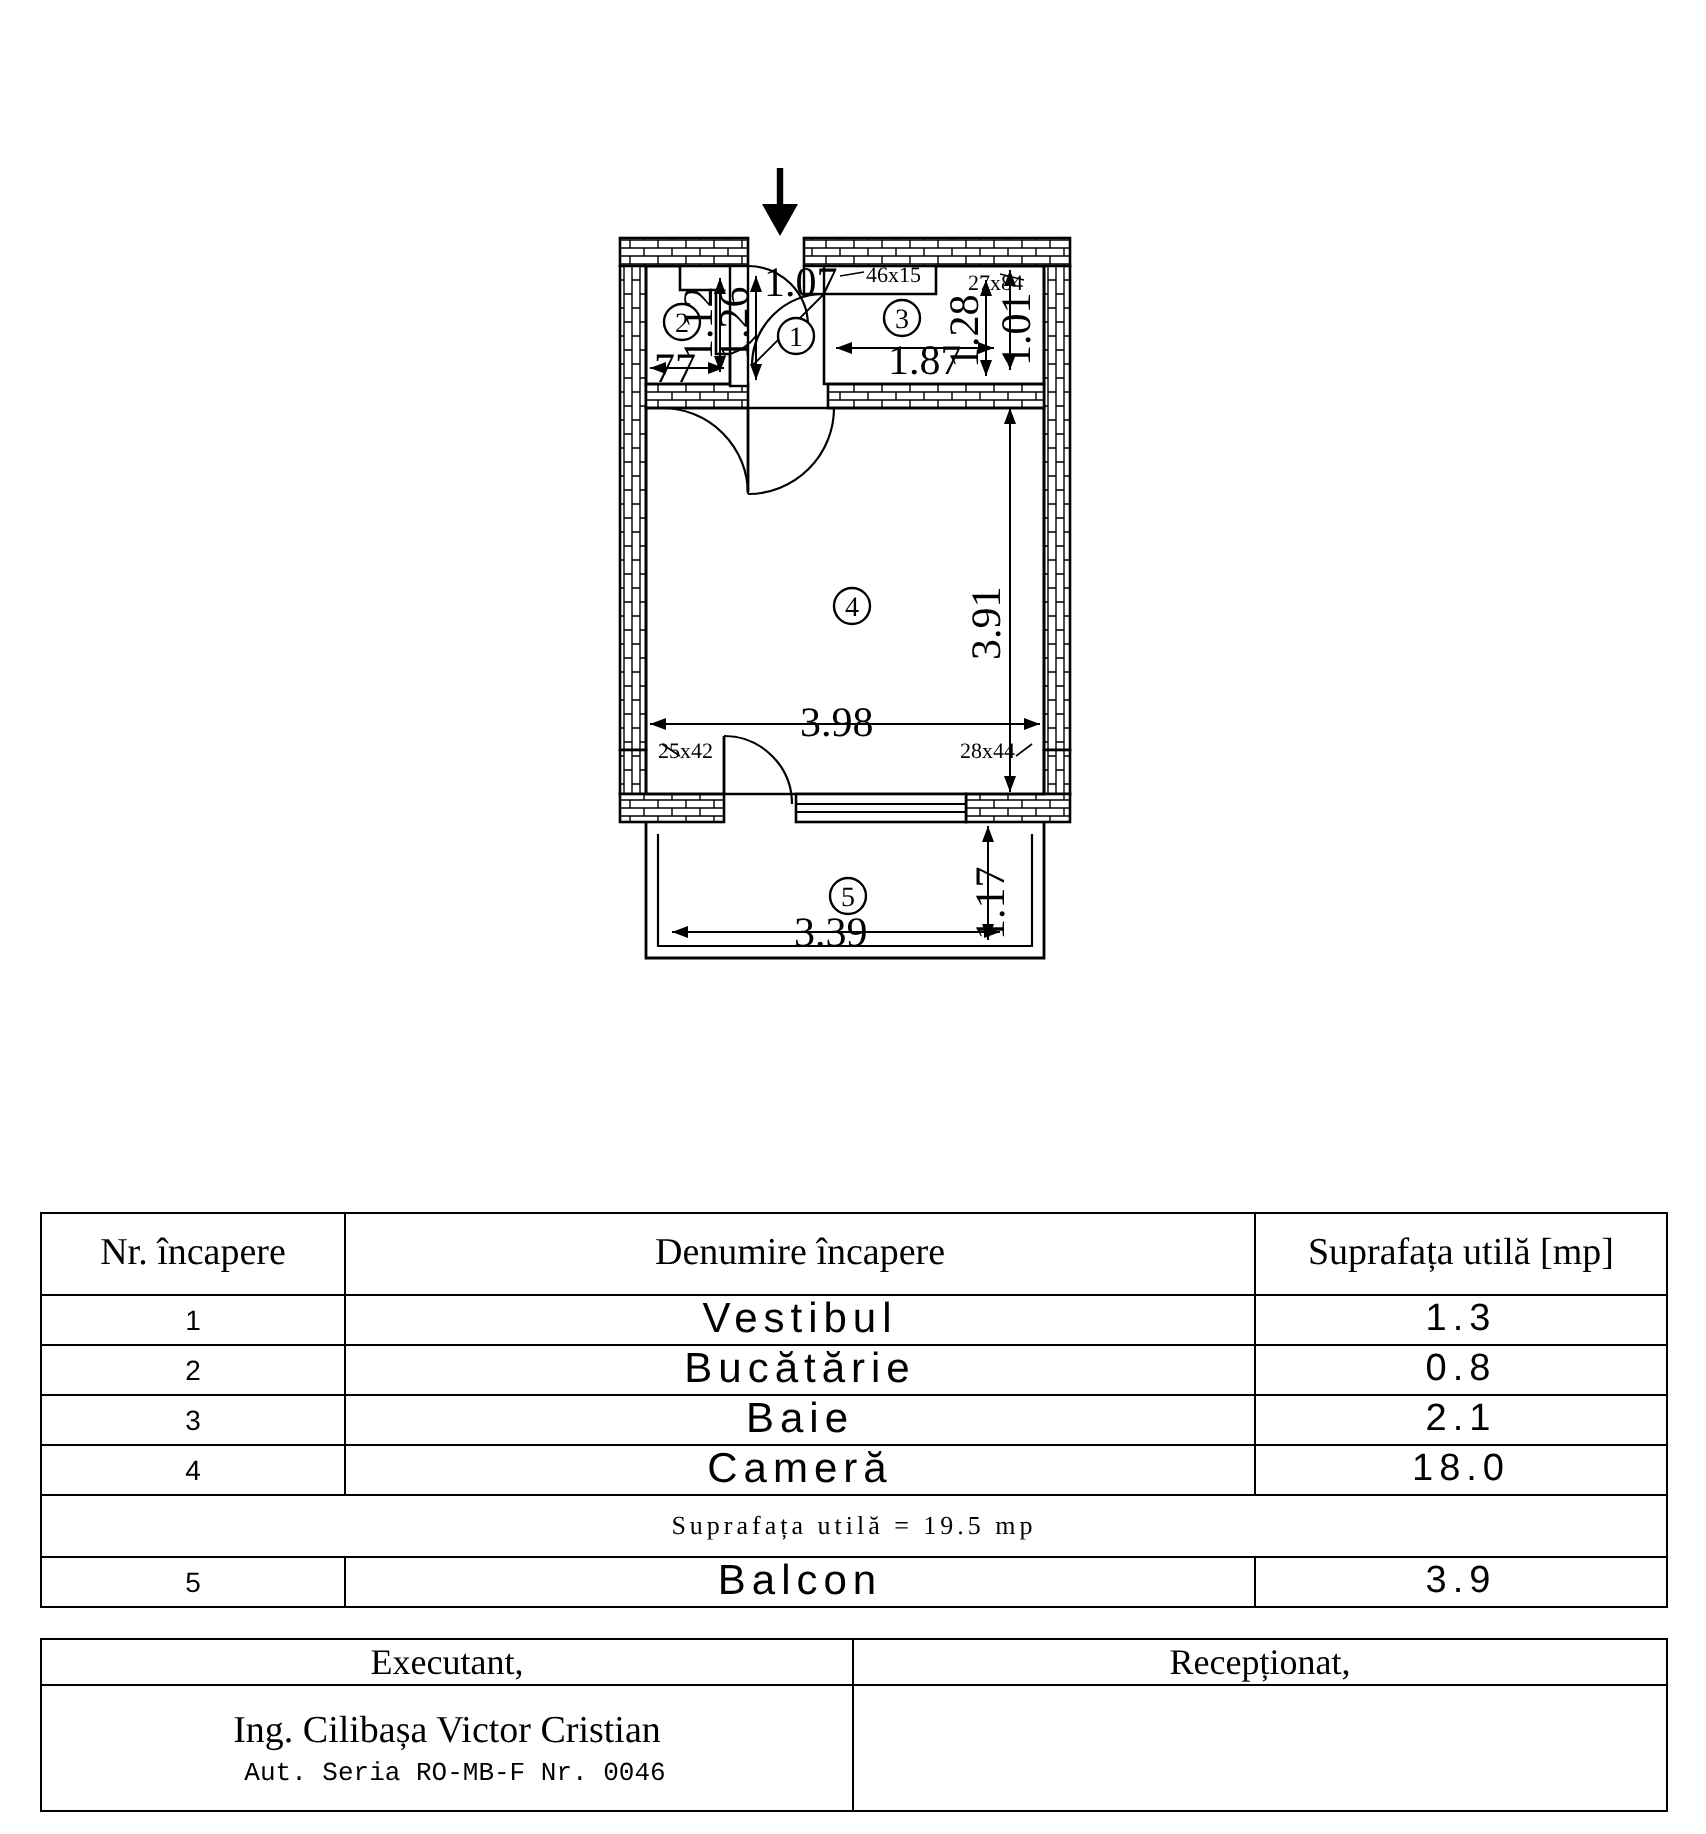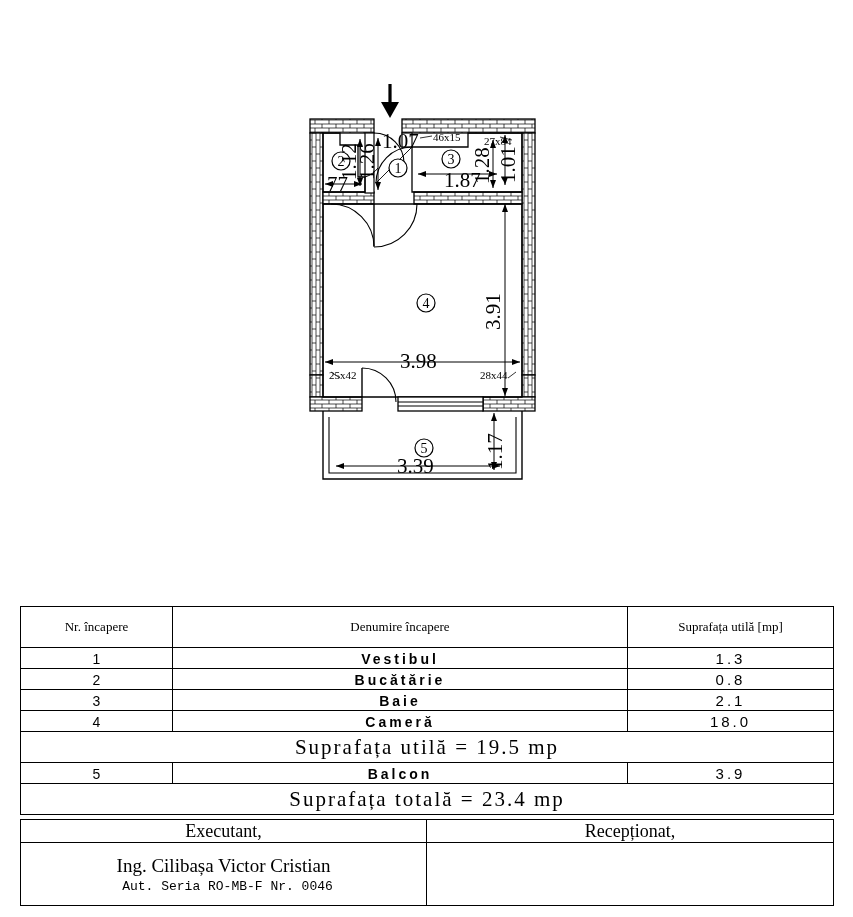--- a/index.html
+++ b/index.html
@@ -62,46 +62,45 @@
     text-align: center;
     vertical-align: middle;
     font-weight: normal;
   }
   .col-nr   { width: 152px; }
   .col-name { width: 455px; }
   .col-area { width: 206px; }
 
   .hdr-cell {
     height: 40px;
-    font-size: 13px;
+    font-size: 19px;
     font-family: "Liberation Serif", serif;
   }
   .row-cell {
     height: 20px;
     font-size: 15px;
     font-family: "Liberation Sans", sans-serif;
   }
   .room-name {
     letter-spacing: 3px;
     font-family: "Liberation Sans", sans-serif;
-    font-size: 14px;
-    font-weight: bold;
+    font-size: 21px;
   }
   .area-val {
     letter-spacing: 3px;
     font-family: "Liberation Sans", sans-serif;
-    font-size: 15px;
+    font-size: 19px;
   }
   .nr-val {
     font-family: "Liberation Sans", sans-serif;
     font-size: 14px;
   }
   .summary-cell {
     height: 30px;
-    font-size: 21px;
+    font-size: 13px;
     letter-spacing: 2px;
     font-family: "Liberation Serif", serif;
   }
   .thick-top { border-top: 3px double #000; }
   .thick-bottom { border-bottom: 3px double #000; }
 
   .sig-hdr-cell {
     height: 22px;
     font-size: 18px;
     font-family: "Liberation Serif", serif;
@@ -348,23 +347,20 @@
       <td class="row-cell"><span class="area-val">18.0</span></td>
     </tr>
     <tr>
       <td class="summary-cell thick-top thick-bottom" colspan="3">Suprafața utilă = 19.5 mp</td>
     </tr>
     <tr>
       <td class="row-cell"><span class="nr-val">5</span></td>
       <td class="row-cell"><span class="room-name">Balcon</span></td>
       <td class="row-cell"><span class="area-val">3.9</span></td>
     </tr>
-    <tr>
-      <td class="summary-cell thick-top thick-bottom" colspan="3">Suprafața totală = 23.4 mp</td>
-    </tr>
   </tbody>
 </table>
 
 <table id="schedule" style="top:819px;padding-left:46px;">
   <colgroup>
       <col style="width:406px;">
       <col style="width:407px;">
     </colgroup>
   <tbody>
     <tr>

